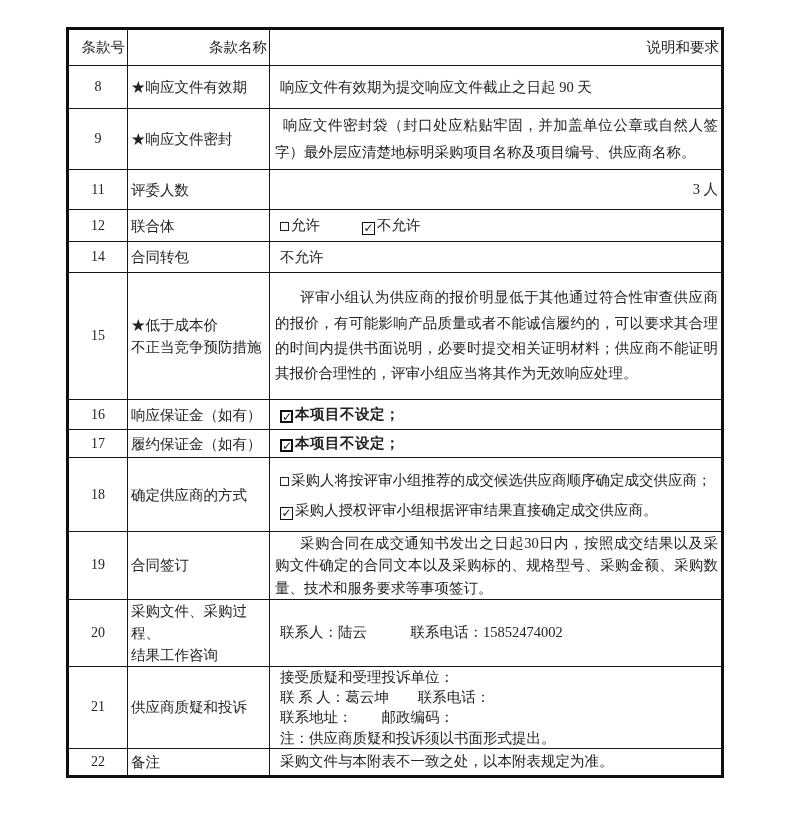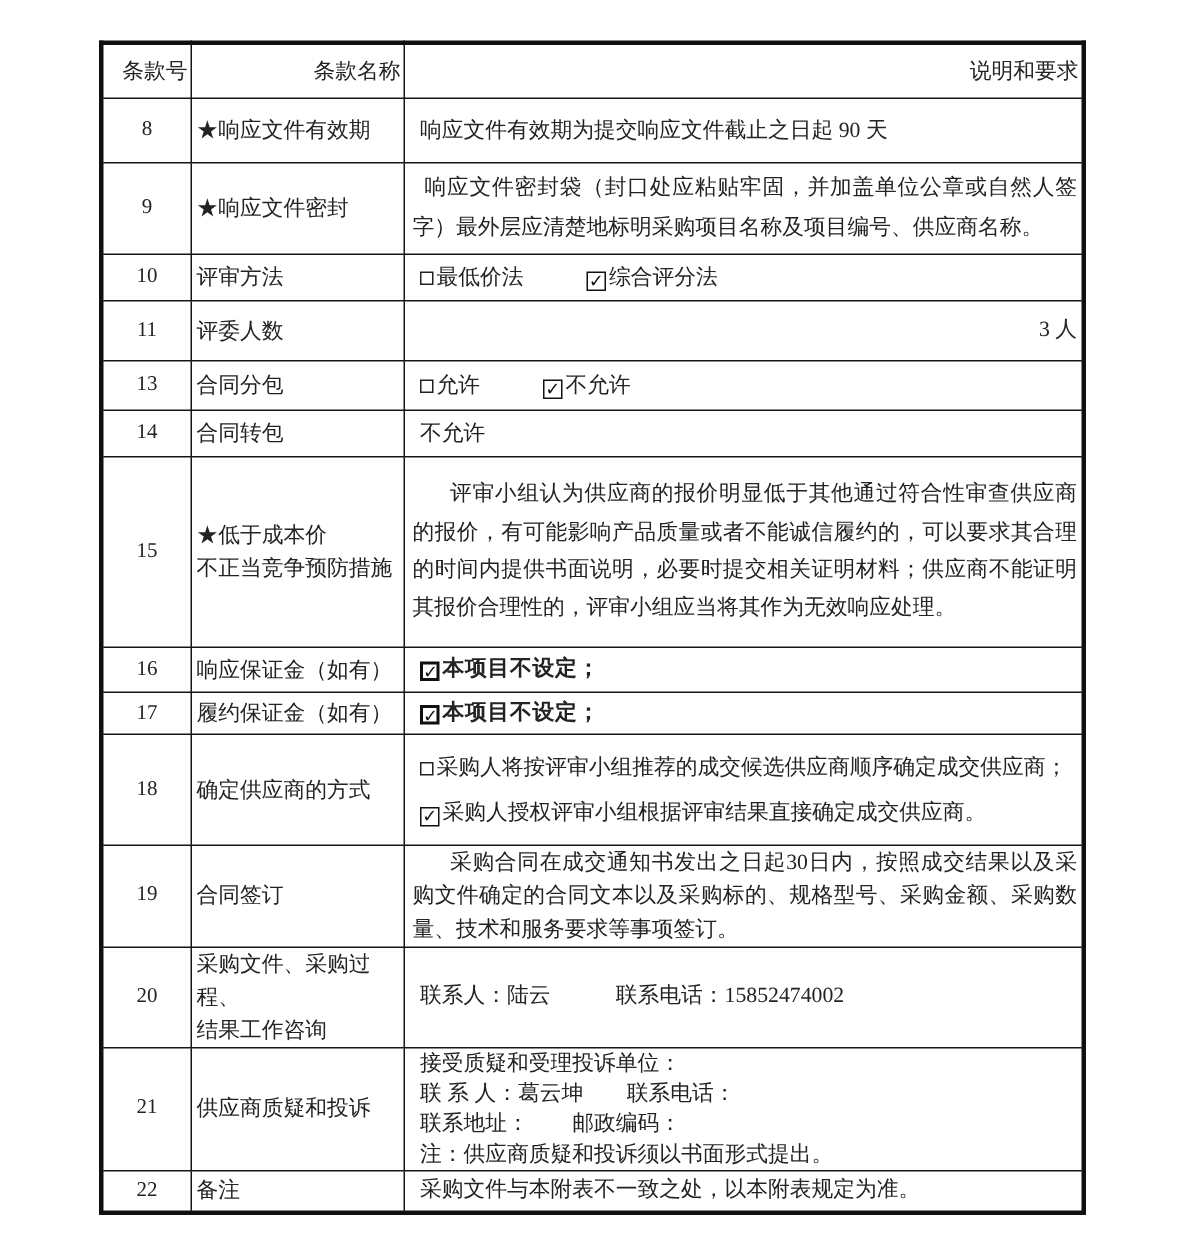--- a/index.html
+++ b/index.html
@@ -68,42 +68,33 @@
         </tr>
         <tr style="height: 61px;">
           <td class="no">9</td>
           <td class="name">
             <div>★响应文件密封</div>
           </td>
           <td class="content" style="line-height: 27px;">
             <div class="line para ind1"><span>响应文件密封袋（封口处应粘贴牢固，并加盖单位公章或自然人签字）最外层应清楚地标明采购项目名称及项目编号、供应商名称。</span></div>
           </td>
         </tr>
-        <tr style="height: 31px;">
-          <td class="no">10</td>
-          <td class="name">
-            <div>评审方法</div>
-          </td>
-          <td class="content">
-            <div class="line"><span class="opt"><span class="cb empty"></span><span>最低价法</span></span><span class="opt"><span class="cb checked">✓</span><span>综合评分法</span></span></div>
-          </td>
-        </tr>
         <tr style="height: 40px;">
           <td class="no">11</td>
           <td class="name">
             <div>评委人数</div>
           </td>
           <td class="content">
             <div class="line center"><span>3 人</span></div>
           </td>
         </tr>
-        <tr style="height: 33px;">
-          <td class="no">13</td>
+        <tr style="height: 32px;">
+          <td class="no">12</td>
           <td class="name">
-            <div>合同分包</div>
+            <div>联合体</div>
           </td>
           <td class="content">
             <div class="line"><span class="opt"><span class="cb empty"></span><span>允许</span></span><span class="opt"><span class="cb checked">✓</span><span>不允许</span></span></div>
           </td>
         </tr>
         <tr style="height: 31px;">
           <td class="no">14</td>
           <td class="name">
             <div>合同转包</div>
           </td>

